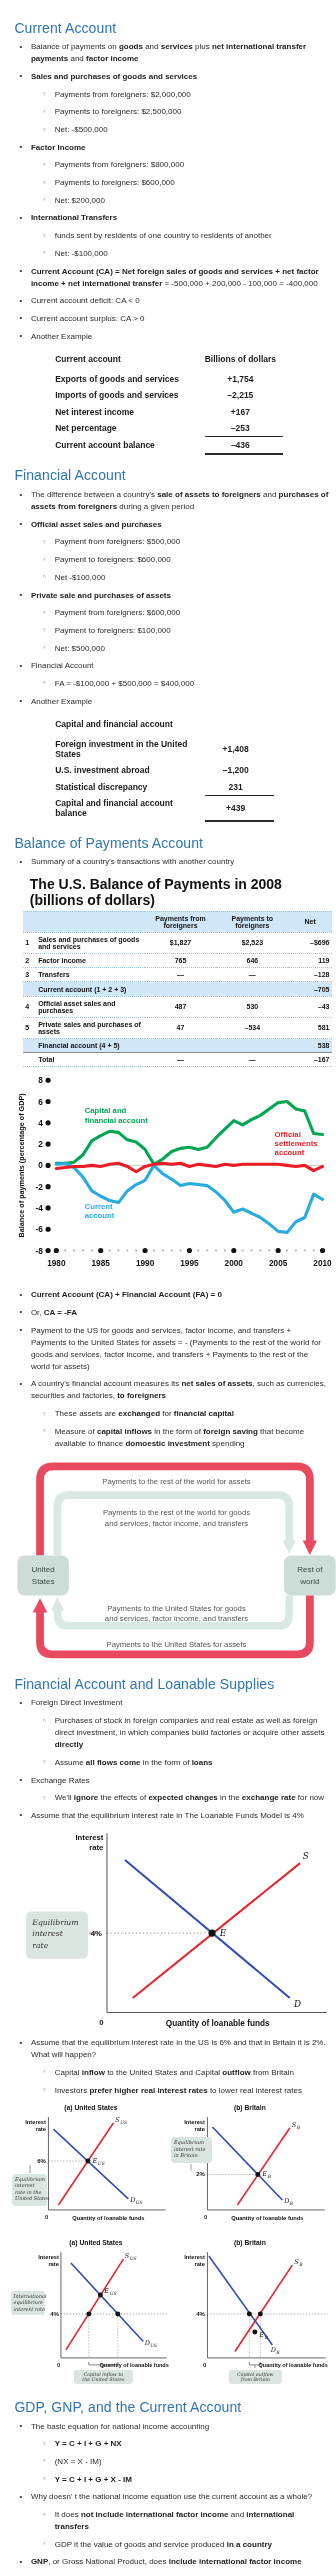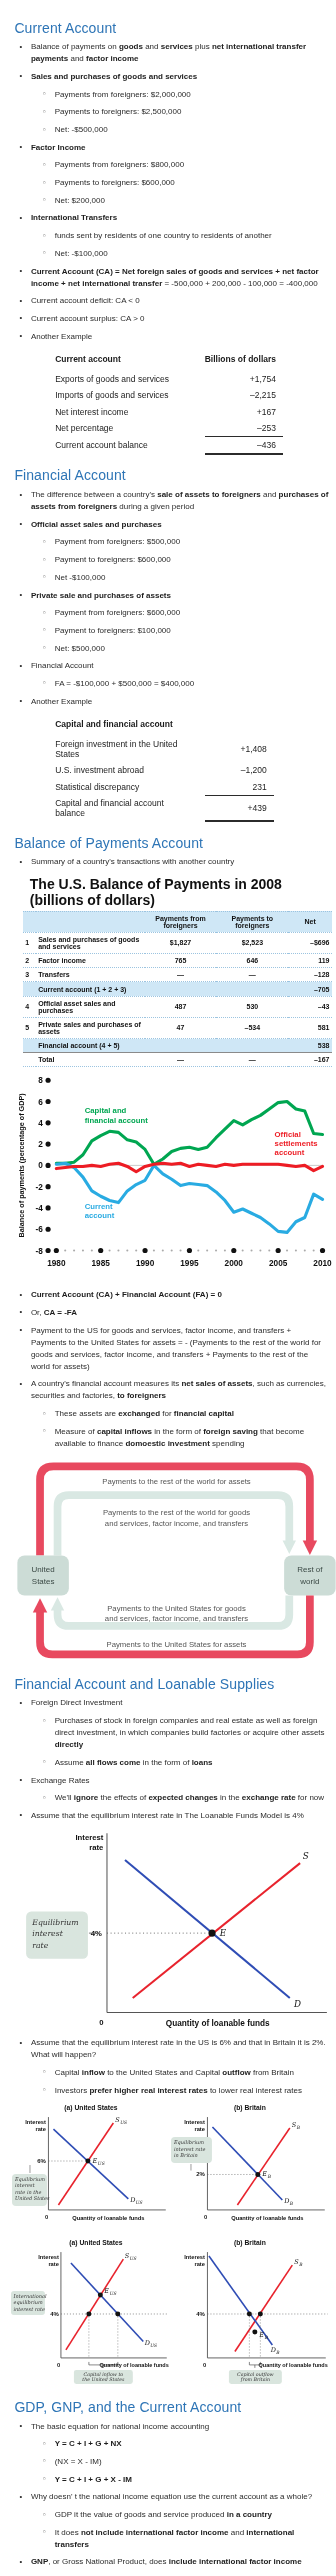--- a/index.html
+++ b/index.html
@@ -9,23 +9,23 @@
   ul{list-style:none;margin:0;padding:0;}
   li{font-size:8px;line-height:1.5;}
   .b1{position:relative;padding-left:16.5px;margin:5.7px 0 5.7px 6.2px;}
   .b1::before{content:'•';position:absolute;left:5.2px;top:-0.5px;font-size:7.7px;}
   .b2{position:relative;padding-left:15.5px;margin:5.7px 0 5.7px 31px;}
   .b2::before{content:'○';position:absolute;left:3.6px;top:1.5px;font-size:5.2px;}
   b{font-weight:700;color:#1d1d1d;text-align:center;}
   
   .booktab{margin:8.2px 0 9.3px 47px;font-size:8.5px;color:#1c1c1c;}
   .booktab table{border-collapse:collapse;}
-  .booktab td{padding:3.1px 0;}
+  .booktab td{padding:3.1px 0;font-weight:bold;}
   .booktab td.lbl{width:134px;padding-right:15.5px;}
-  .booktab td.val{width:62px;text-align:right;padding-right:7.2px;white-space:nowrap;}
+  .booktab td.val{width:62px;text-align:center;padding-right:7.2px;white-space:nowrap;}
   .booktab tr.head td{font-weight:700;padding-bottom:7.2px;}
   .booktab td.u{border-bottom:1px solid #2b2b2b;}
   .booktab td.uu{border-bottom:2.6px double #2b2b2b;}
   
   .bop-title{font-weight:700;font-size:14px;margin:7.2px 0 3.1px 21.6px;color:#111;}
   .boptab{margin:0 0 4.1px 14.4px;width:309px;border-collapse:collapse;font-size:7px;color:#111;font-weight:700;}
   .boptab td{padding:3.1px 2.6px;border-bottom:0.5px dotted #9cc4e0;vertical-align:middle;}
   .boptab tr.hdr td{background:#cfe7f6;text-align:center;border-top:0.8px dotted #9cc4e0;}
   .boptab td.num{width:8.2px;}
   .boptab td.lbl2{width:111px;text-align:left;}
@@ -473,22 +473,22 @@
     </svg>
   </div>
 
   <div class="sec-title">GDP, GNP, and the Current Account</div>
   <ul>
     <li class="b1">The basic equation for national income accounting</li>
     <li class="b2"><b>Y = C + I + G + NX</b></li>
     <li class="b2">(NX = X - IM)</li>
     <li class="b2"><b>Y = C + I + G + X - IM</b></li>
     <li class="b1">Why doesn' t the national income equation use the current account as a whole?</li>
+    <li class="b2">It does <b>not include international factor income</b> and <b>international transfers</b></li>
     <li class="b2">GDP it the value of goods and service produced <b>in a country</b></li>
-    <li class="b2">It does <b>not include international factor income</b> and <b>international transfers</b></li>
     <li class="b1"><b>GNP</b>, or Gross National Product, does <b>include international factor income</b></li>
     <li class="b1">Why do we use GDP and not GNP?</li>
     <li class="b2">The intent was to <b>track production</b> not income</li>
 
   </ul>
 
 </div>
 
 
 </body></html>

